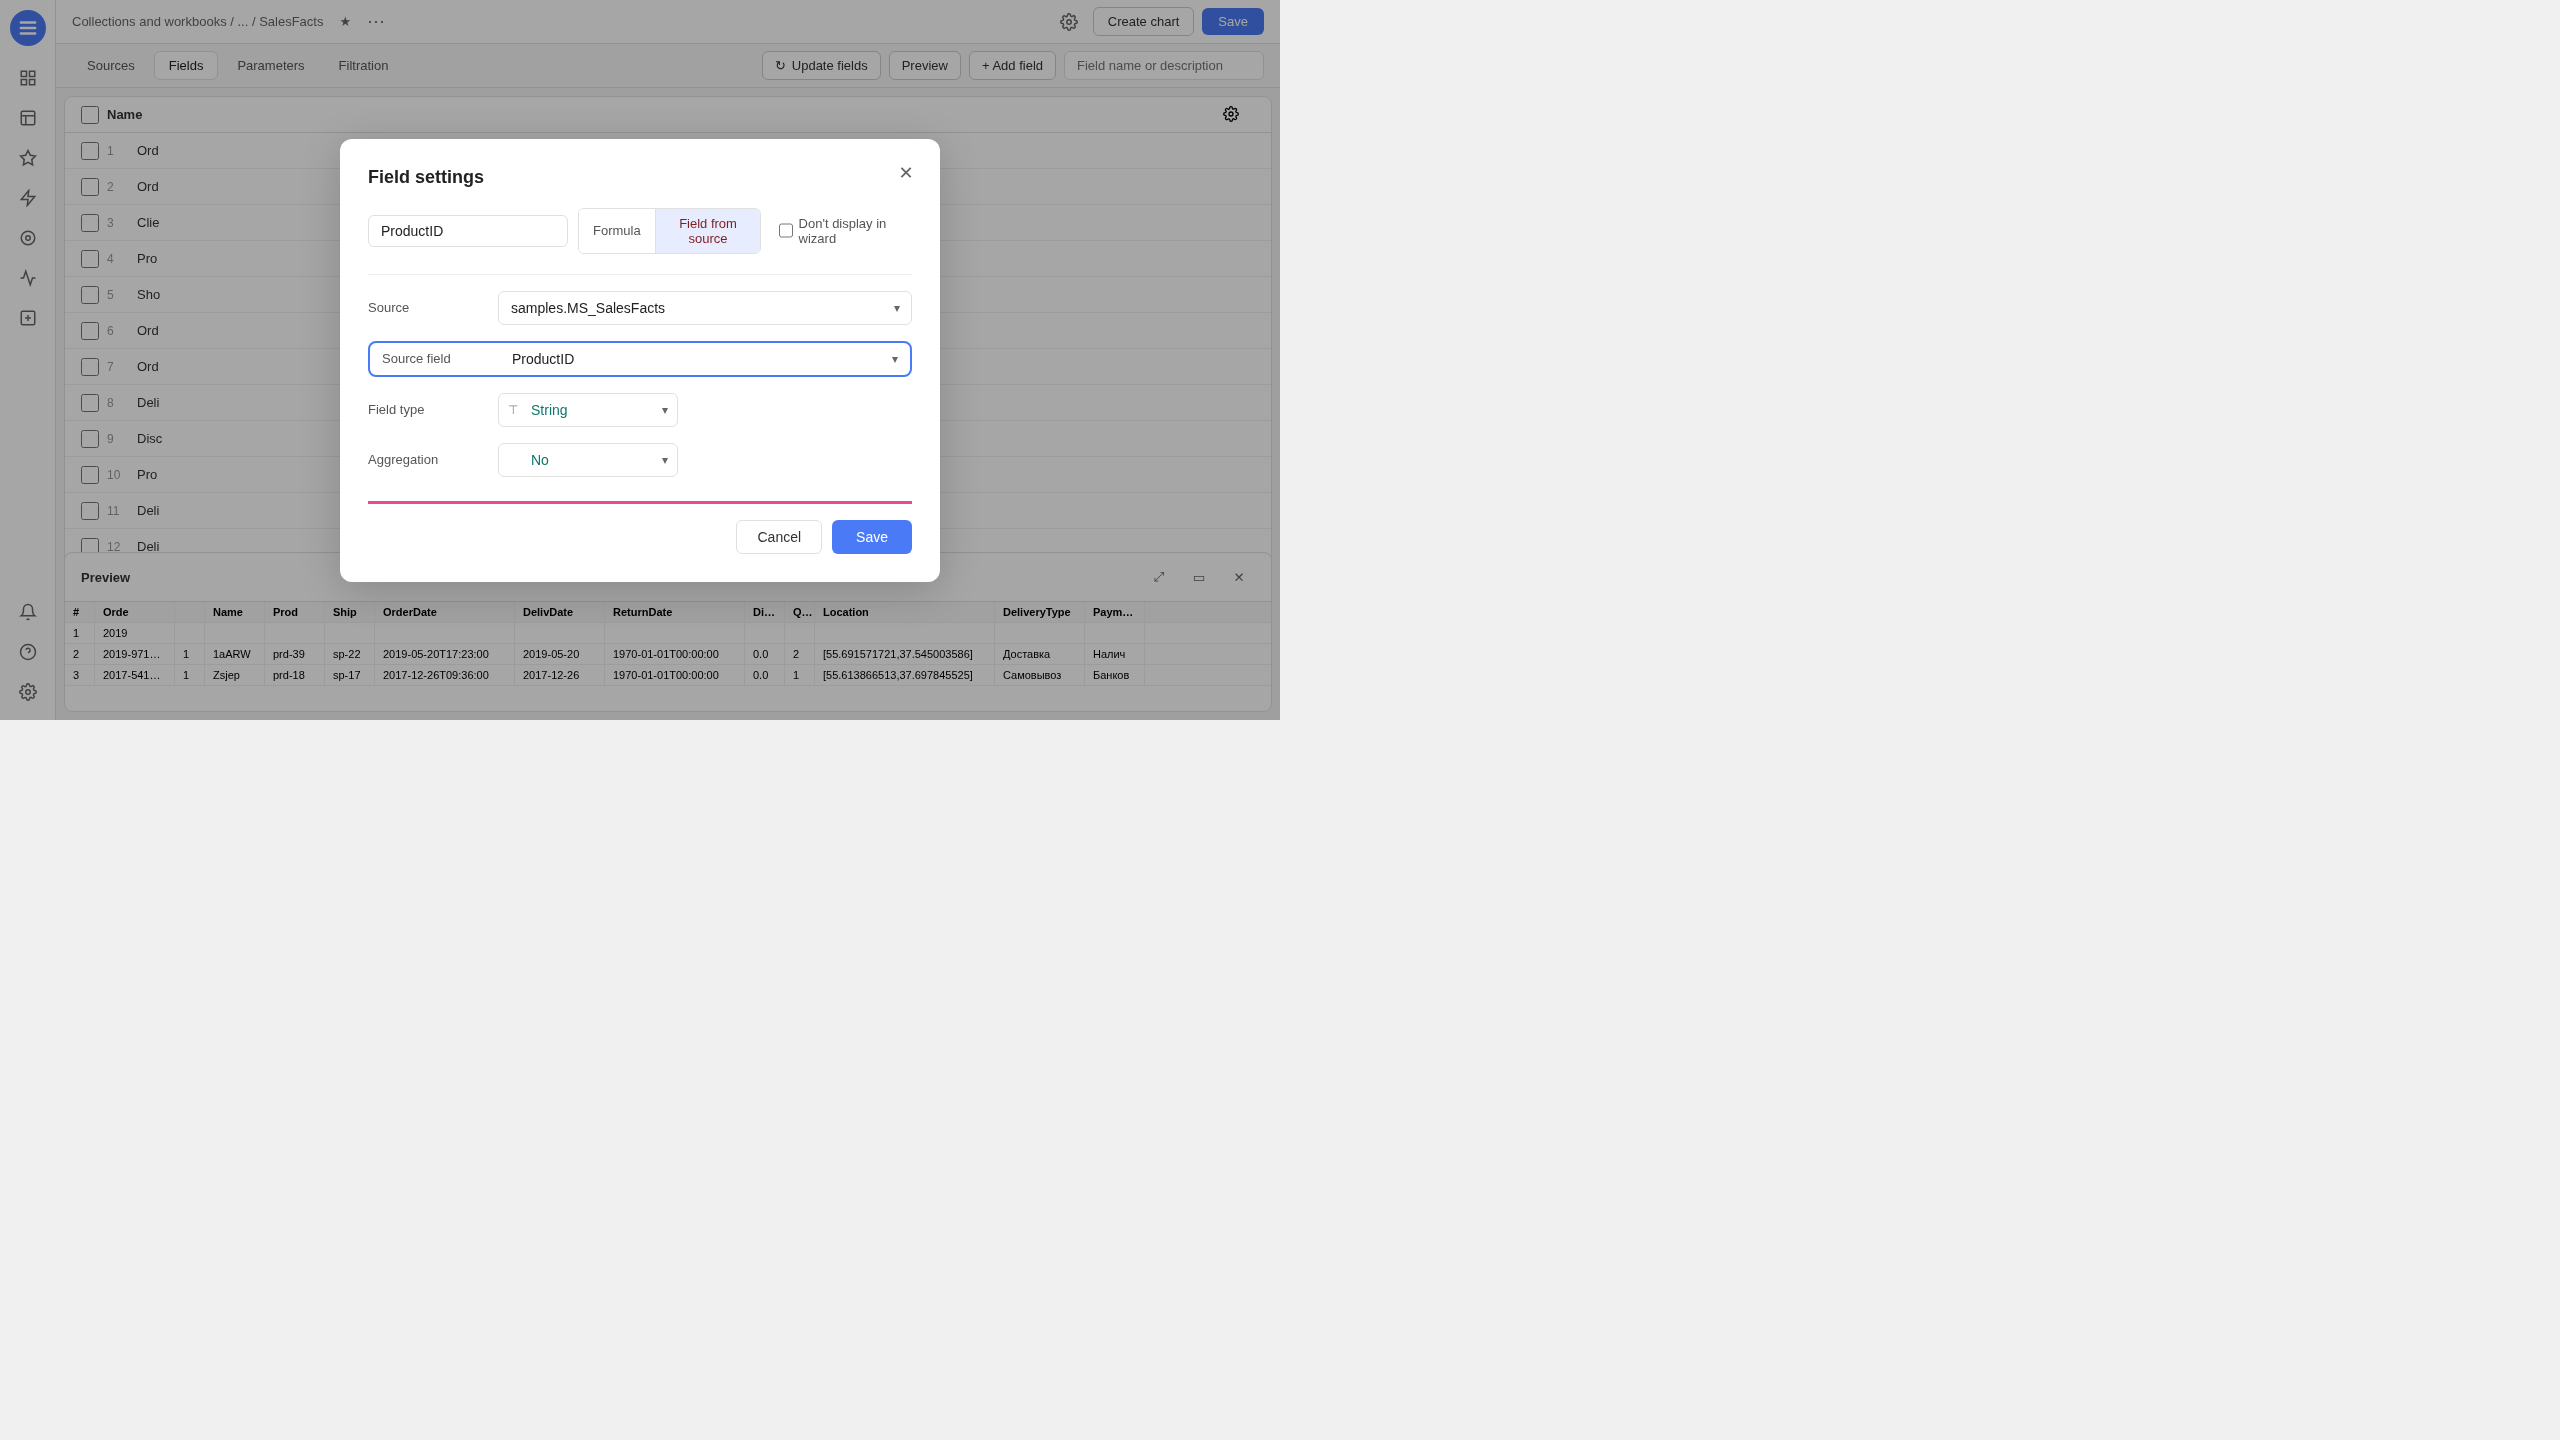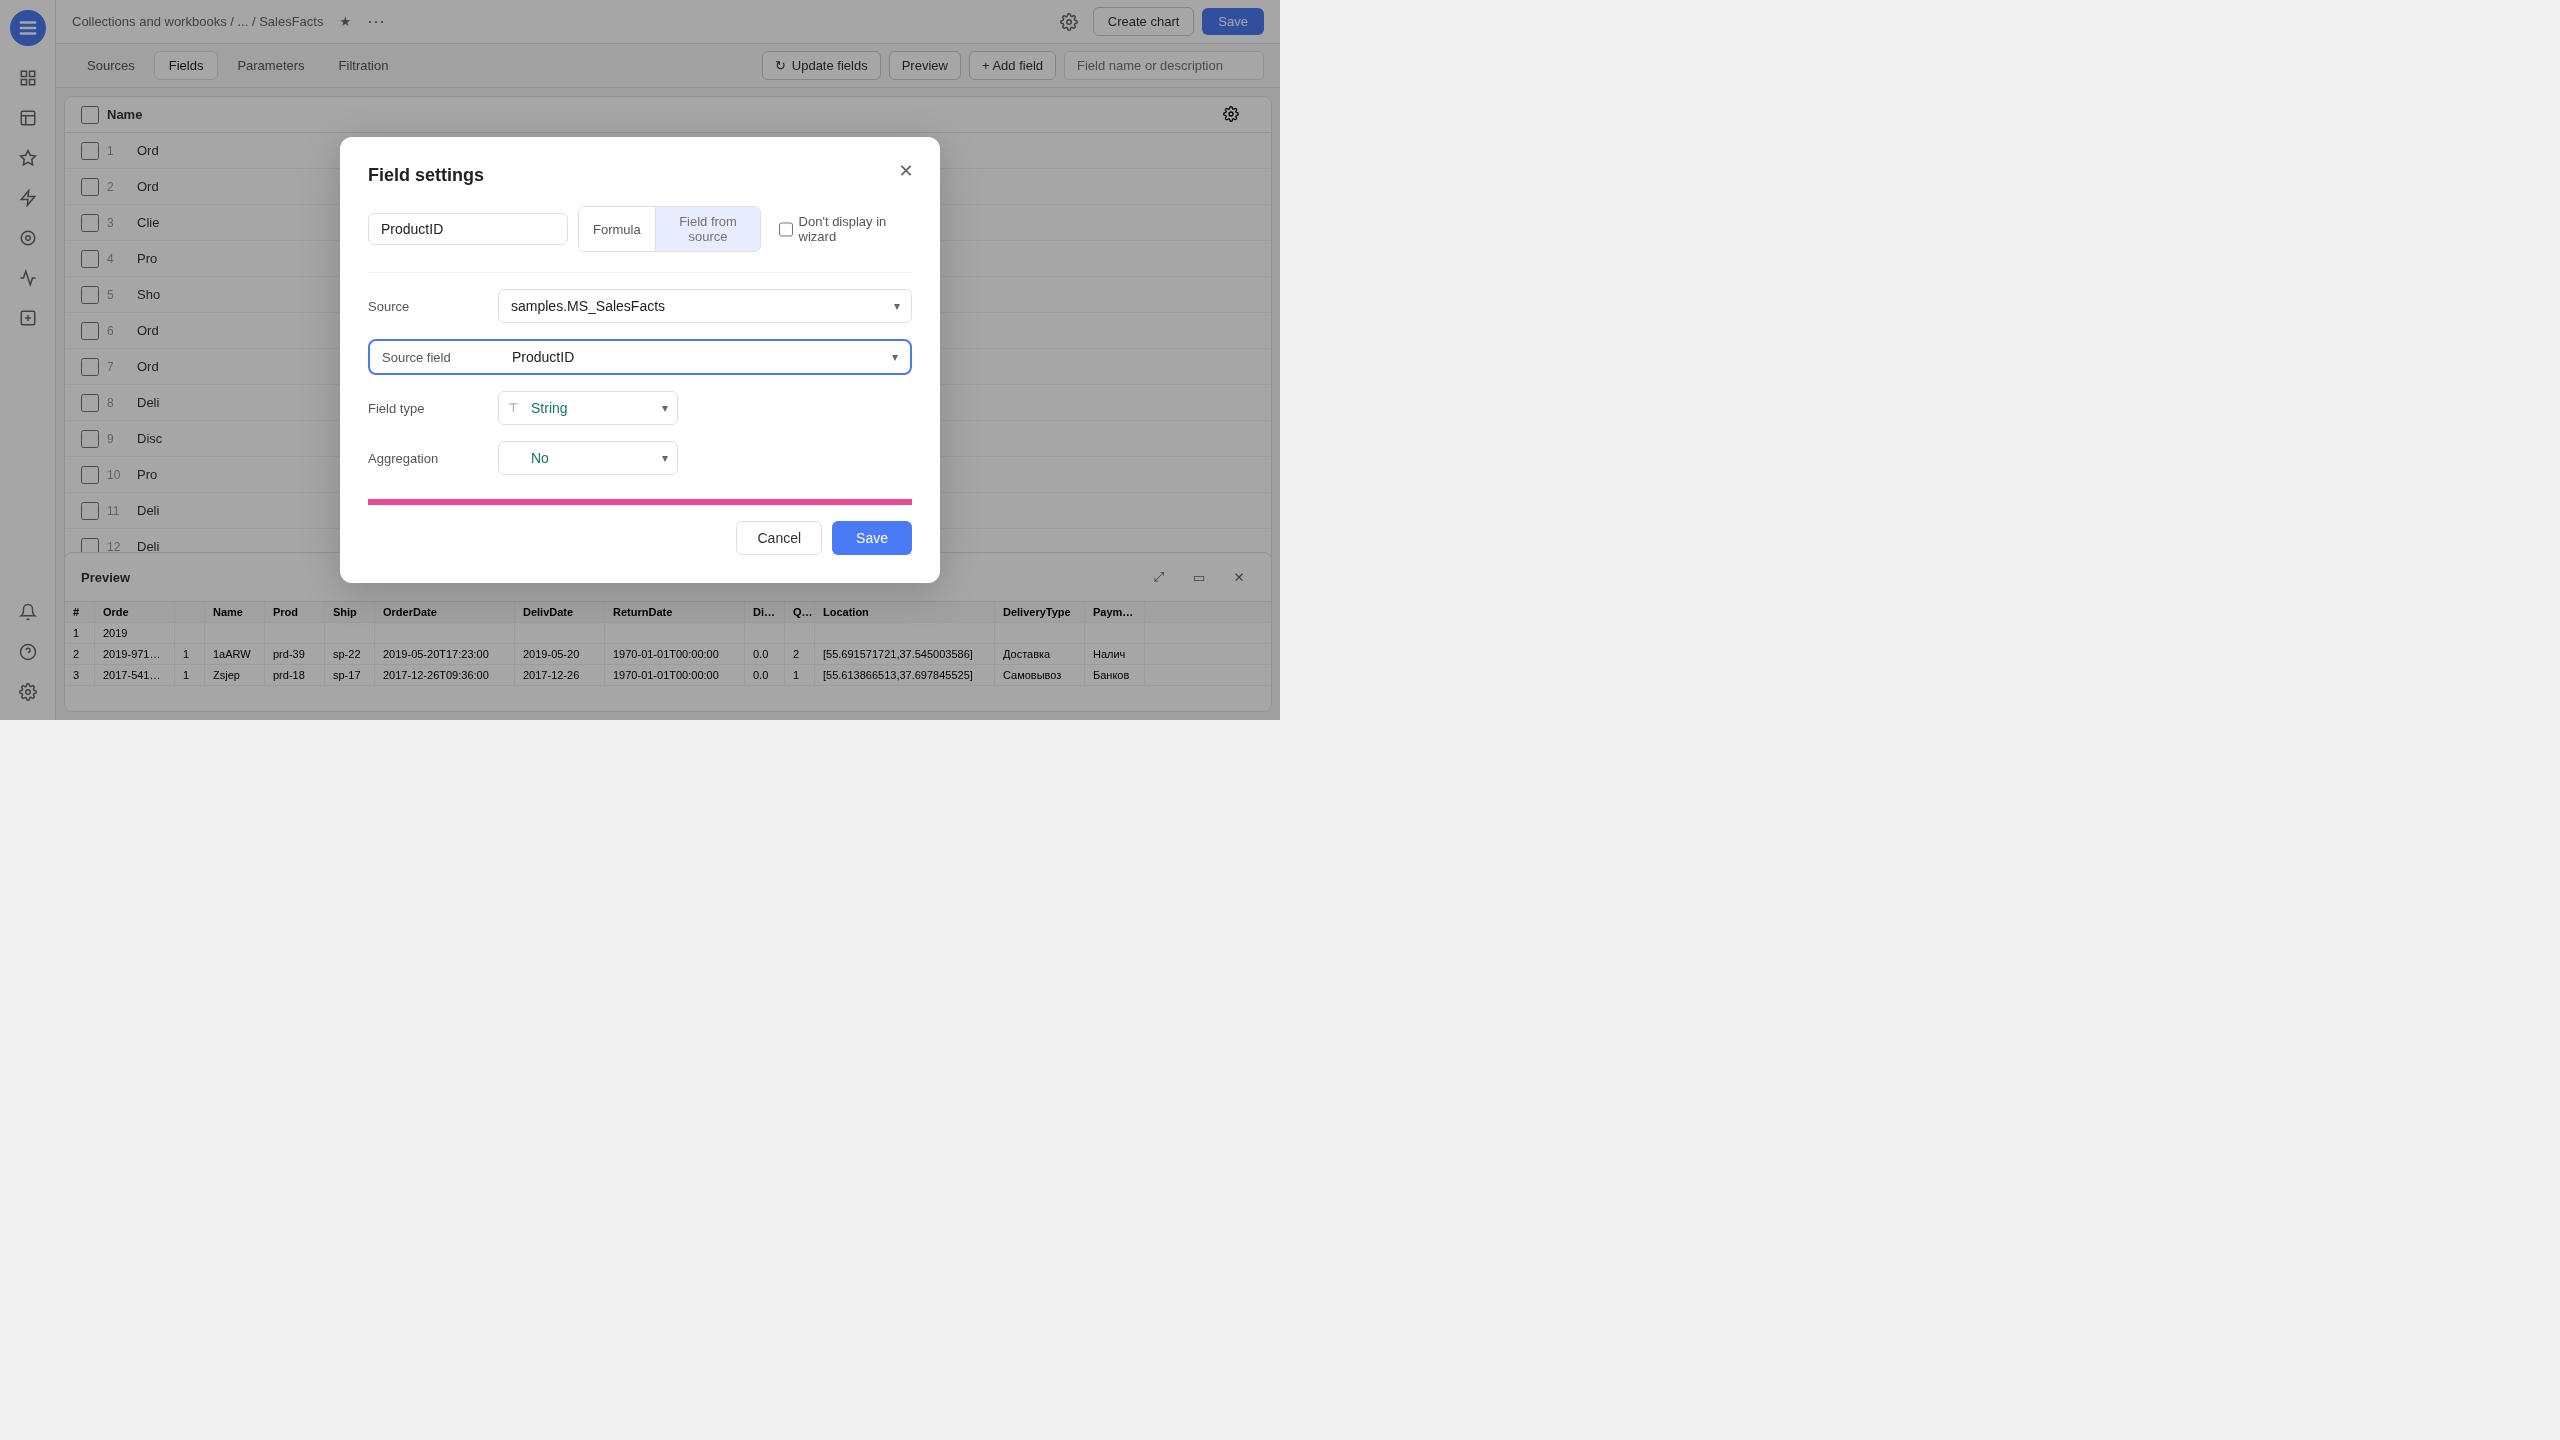--- a/index.html
+++ b/index.html
@@ -121,21 +121,21 @@
     .field-name-input {
       border: 1px solid #e0e0e0; border-radius: 6px; padding: 7px 12px;
       font-size: 14px; color: #222; width: 200px; outline: none;
     }
     .toggle-group { display: flex; border: 1px solid #e0e0e0; border-radius: 6px; overflow: hidden; }
     .toggle-btn {
       padding: 7px 14px; border: none; background: #fff; font-size: 13px; cursor: pointer; color: #555;
       border-right: 1px solid #e0e0e0;
     }
     .toggle-btn:last-child { border-right: none; }
-    .toggle-btn.active { background: #e8ecff; color: #737373; font-weight: 500; }
+    .toggle-btn.active { background: #e8ecff; color: #7f1d1d; font-weight: 500; }
     .dont-display { display: flex; align-items: center; gap: 6px; font-size: 13px; color: #555; margin-left: 8px; }
     .dont-display input { width: 15px; height: 15px; }
 
     
     .form-row { display: flex; align-items: center; margin-bottom: 16px; }
     .form-label { width: 130px; font-size: 13px; color: #555; flex-shrink: 0; display: flex; align-items: center; gap: 6px; }
     .form-control {
       flex: 1; border: 1px solid #e0e0e0; border-radius: 6px; padding: 8px 12px;
       font-size: 14px; color: #222; outline: none; background: #fff;
     }
@@ -168,21 +168,21 @@
       font-size: 14px; color: #0f766e; background: #fff; appearance: none; outline: none; cursor: pointer;
     }
     .field-type-icon {
       position: absolute; left: 10px; top: 50%; transform: translateY(-50%);
       font-size: 12px; color: #888;
     }
 
     
     .modal-footer {
       display: flex; justify-content: flex-end; gap: 10px; margin-top: 24px; padding-top: 16px;
-      border-top: 6px solid #ec4899;
+      border-top: 3px solid #ec4899;
     }
     .btn-cancel {
       padding: 8px 20px; border: 1px solid #e0e0e0; border-radius: 6px;
       background: #fff; cursor: pointer; font-size: 14px; color: #333;
     }
     .btn-save-modal {
       padding: 8px 24px; border: none; border-radius: 6px;
       background: #4a7af5; color: #fff; cursor: pointer; font-size: 14px; font-weight: 500;
     }
 

